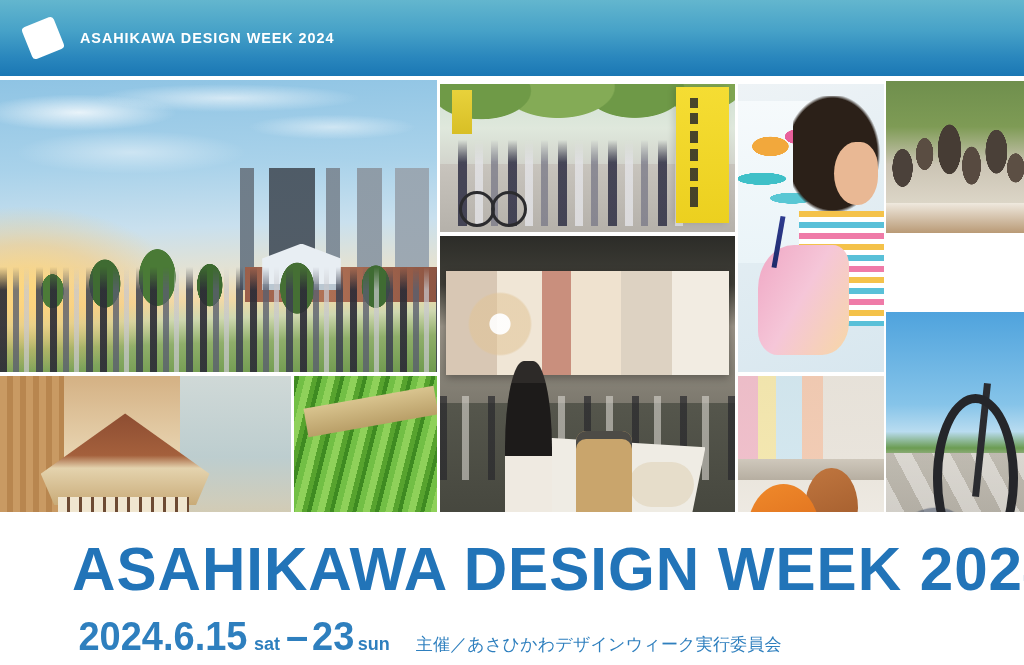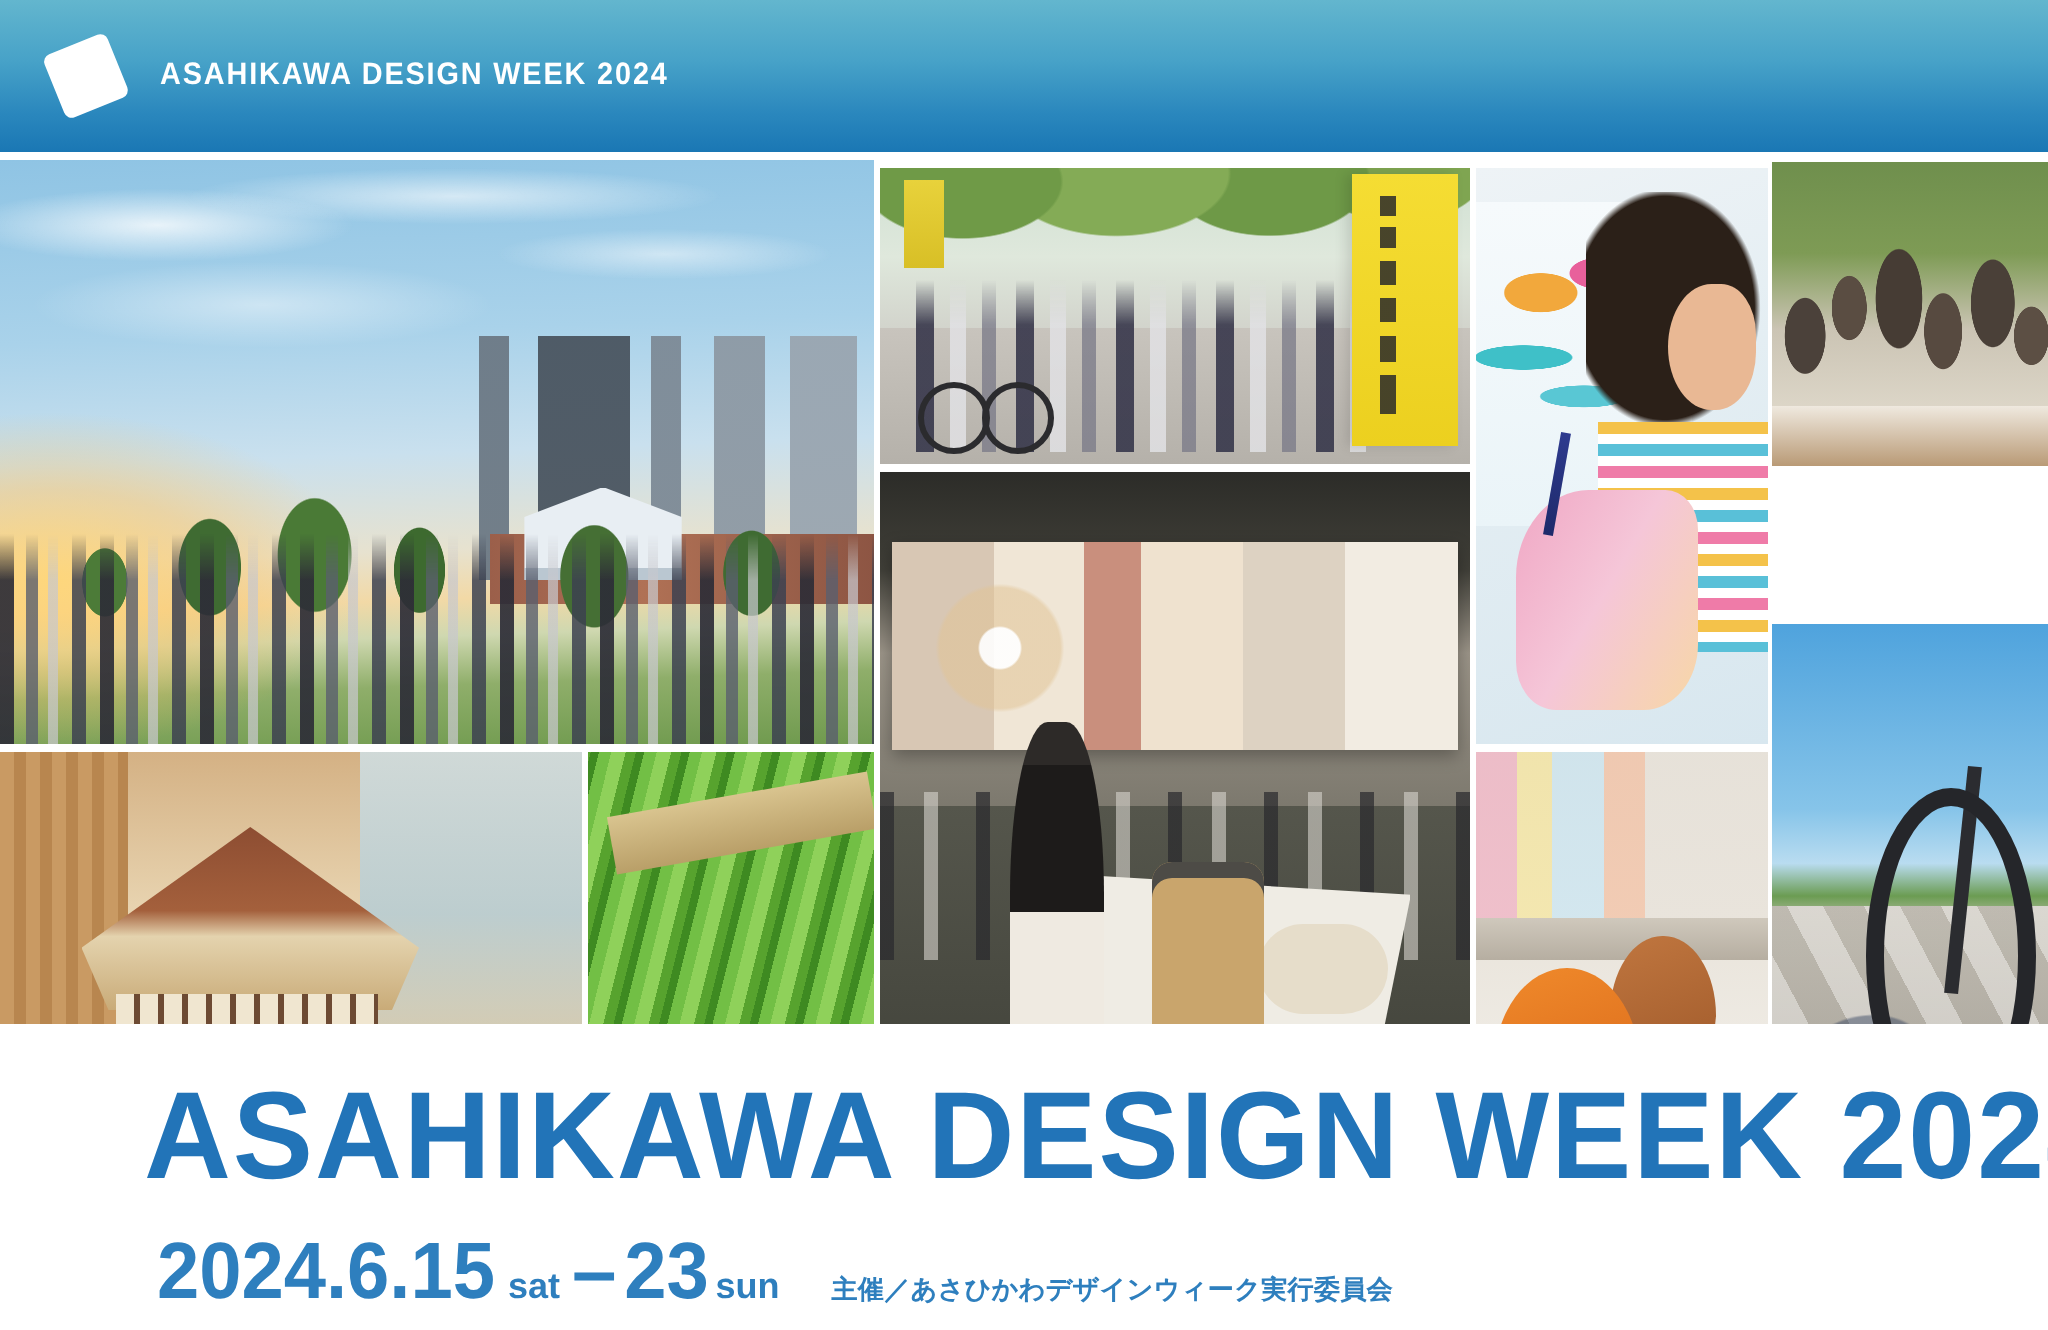--- a/index.html
+++ b/index.html
@@ -416,22 +416,22 @@
     font-size: 18px;
     font-weight: 600;
     margin-left: 2px;
   }
   .date-dash {
     font-size: 40px;
     font-weight: 700;
     margin: 0 3px 0 6px;
   }
   .organizer {
-    font-size: 13px;
-    font-weight: 700;
+    font-size: 17px;
+    font-weight: 400;
     color: #2e7fbe;
     margin-left: 26px;
     letter-spacing: 0.2px;
   }
 </style>
 </head>
 <body>
 
 <div class="header">
   <div class="logo-mark"></div>

